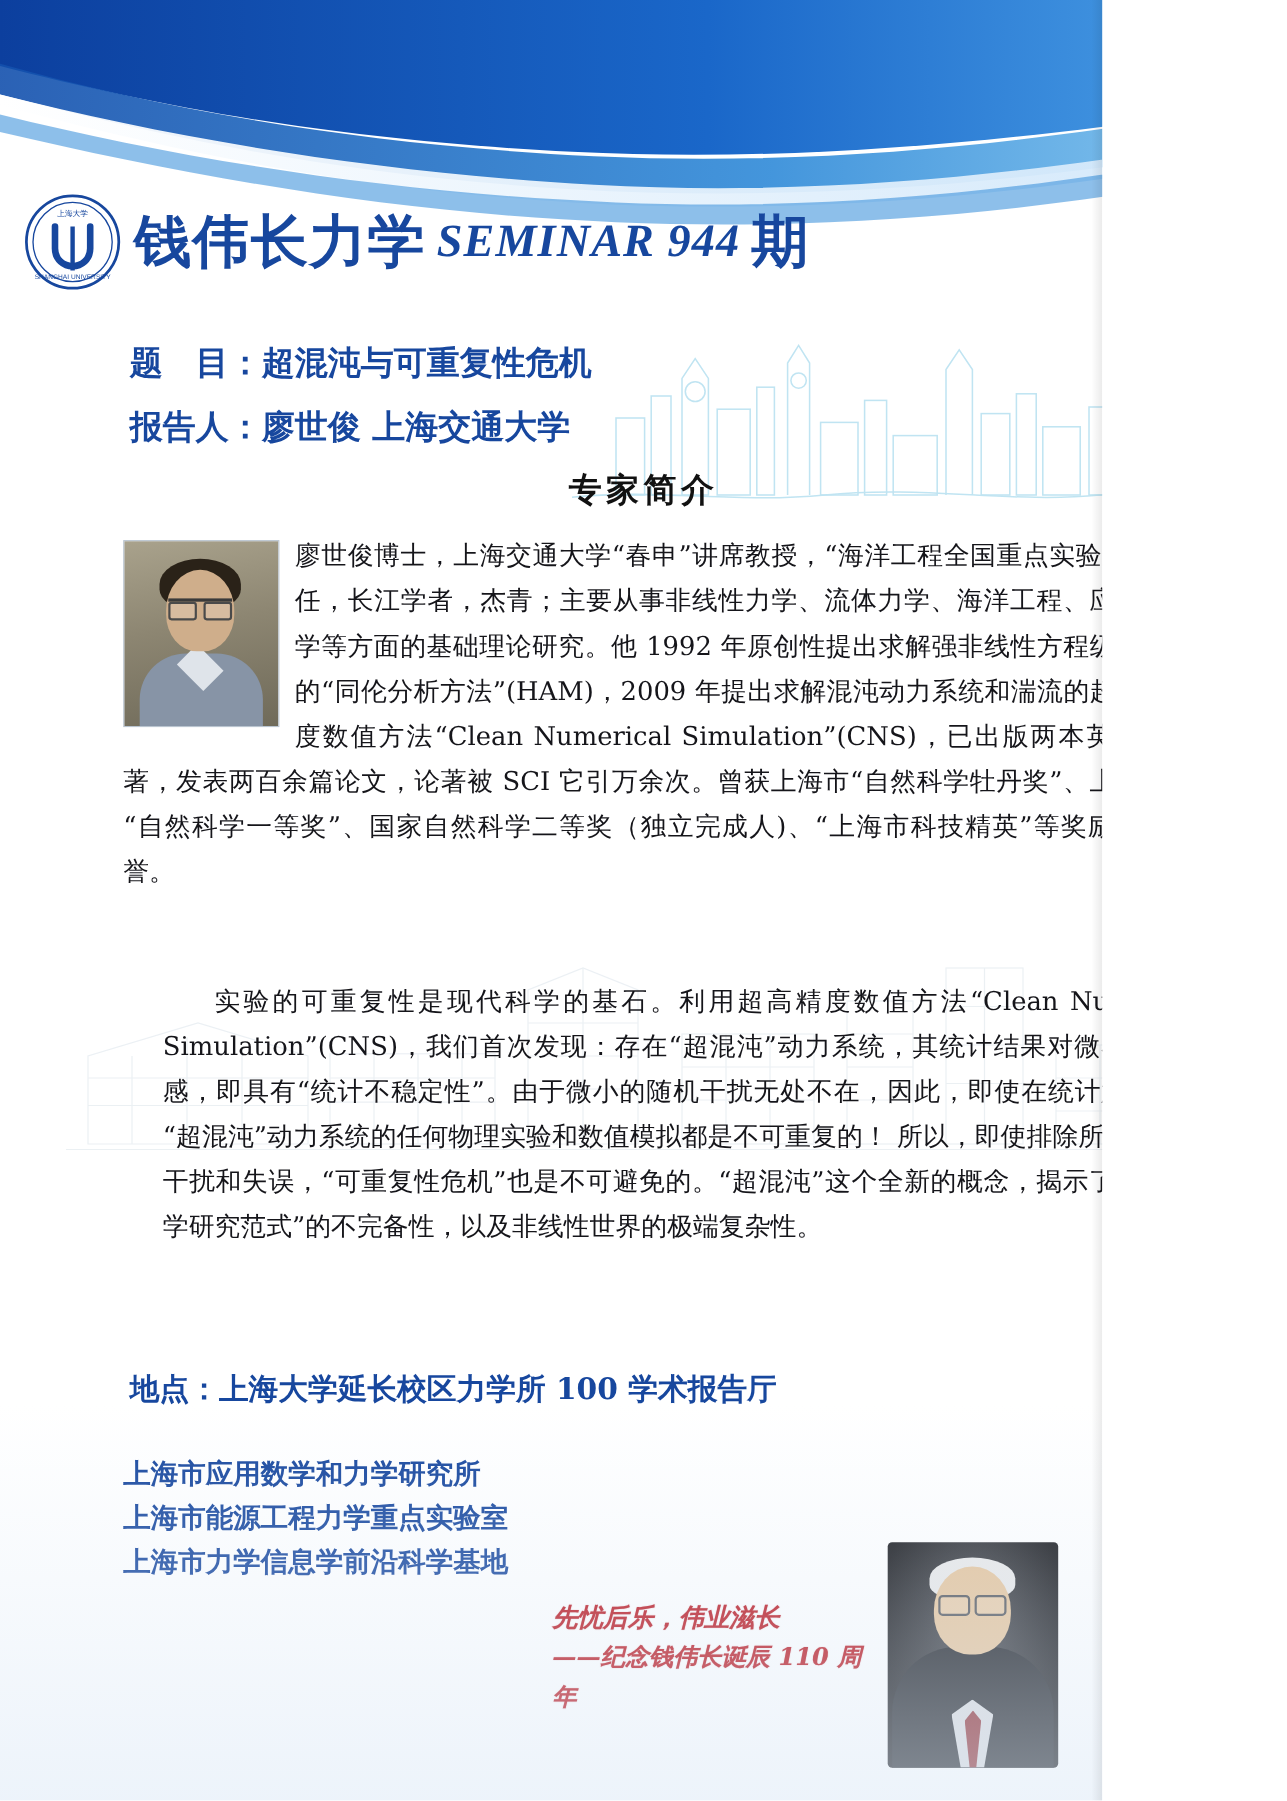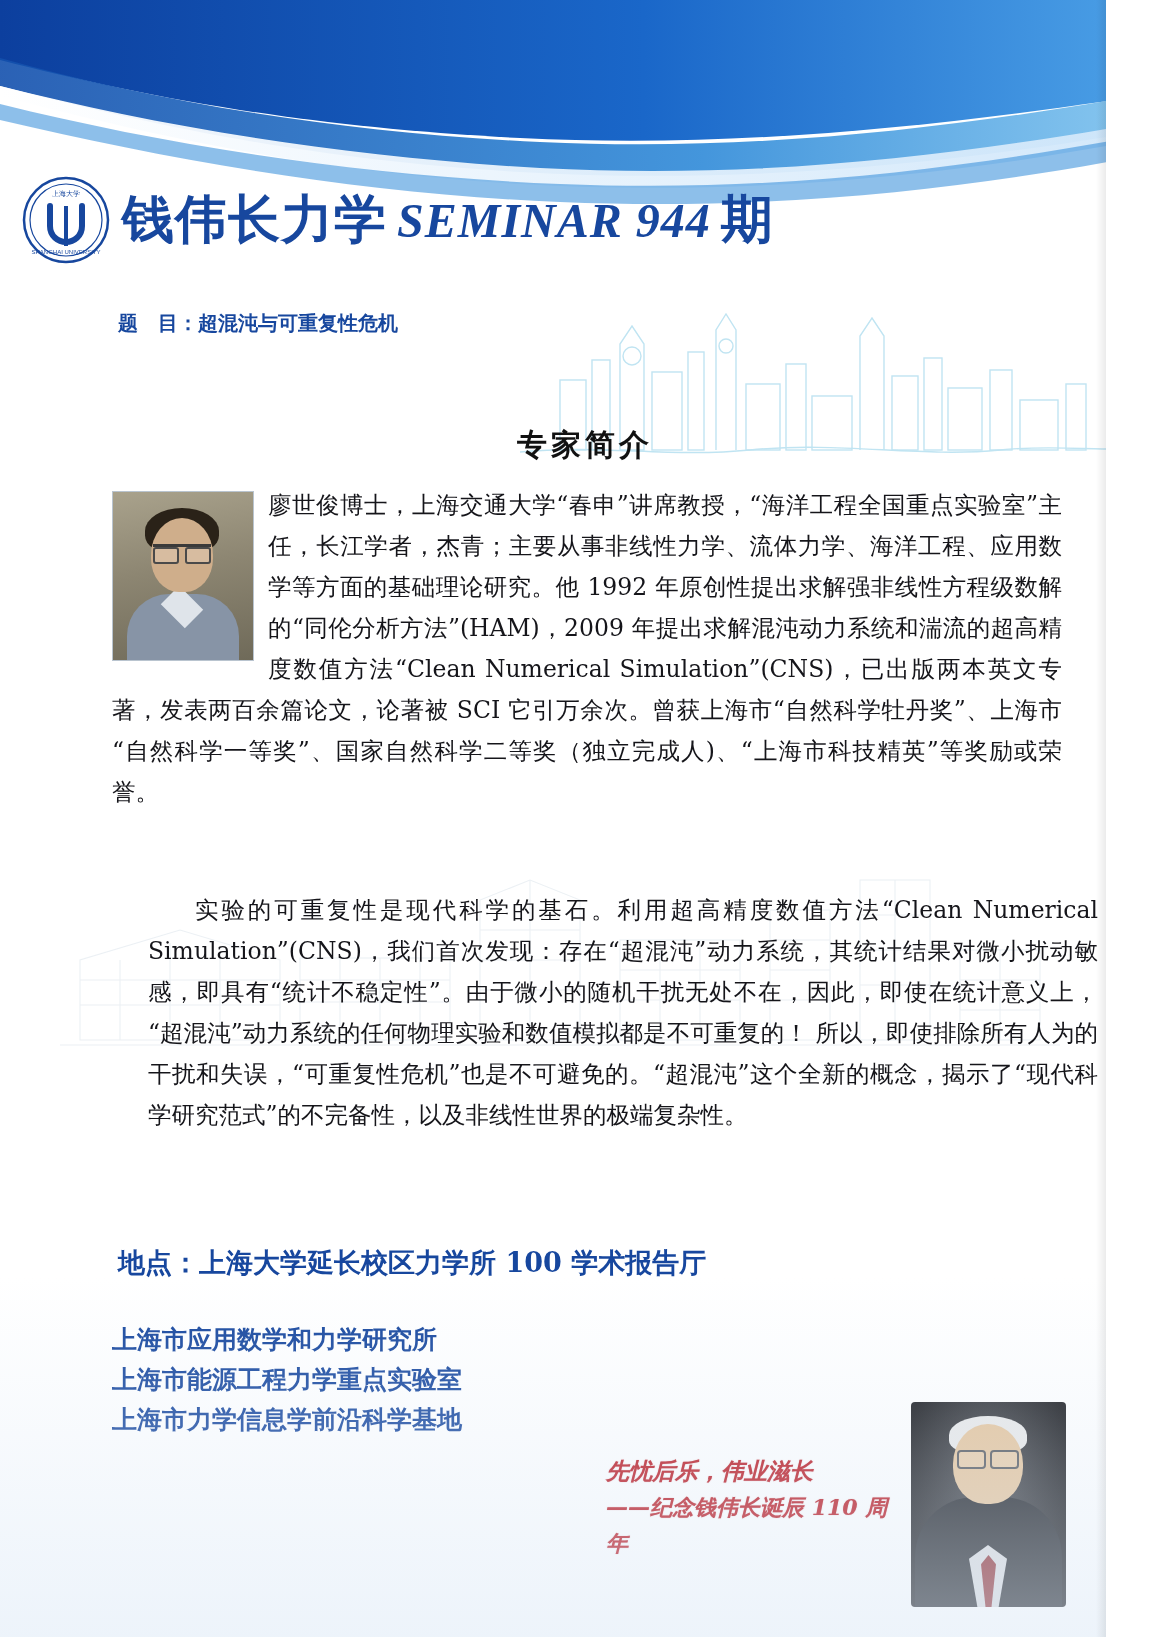--- a/index.html
+++ b/index.html
@@ -5,21 +5,21 @@
   html, body {
     margin: 0;
     padding: 0;
     background: #ffffff;
   }
   body {
     font-family: "Liberation Serif", "DejaVu Serif", serif;
   }
   .poster {
     position: relative;
-    width: 1106px;
+    width: 1002px;
     height: 1637px;
     overflow: hidden;
     background: #ffffff;
   }
 
   
   .banner {
     position: absolute;
     top: 0;
     left: 0;
@@ -79,30 +79,30 @@
   .title-cn {
     font-family: "DejaVu Serif", serif;
     font-weight: bold;
     color: #17479e;
     font-size: 52px;
   }
   .title-en {
     font-family: "Liberation Serif", serif;
     font-style: italic;
     font-weight: bold;
-    font-size: 48px;
+    font-size: 42px;
     color: #17479e;
     margin: 0 10px;
   }
 
   
   .field-line {
     position: absolute;
     left: 118px;
-    font-size: 20px;
+    font-size: 30px;
     font-weight: bold;
     color: #17479e;
     font-family: "DejaVu Serif", serif;
     white-space: nowrap;
   }
   .field-line.topic { top: 310px; }
   .field-line.speaker { top: 368px; }
 
   
   .section-heading {
@@ -417,20 +417,21 @@
       </svg>
     </div>
     <div class="main-title">
       <span class="title-cn">钱伟长力学</span>
       <span class="title-en">SEMINAR 944</span>
       <span class="title-cn">期</span>
     </div>
   </div>
 
   <div class="field-line topic">题　目：超混沌与可重复性危机</div>
+  <div class="field-line speaker">报告人：廖世俊  上海交通大学</div>
 
   <div class="section-heading bio">专家简介</div>
   <div class="bio-block">
     <div class="portrait">
       <div class="body"></div>
       <div class="collar"></div>
       <div class="hair"></div>
       <div class="face"></div>
       <div class="glasses"></div>
     </div>

